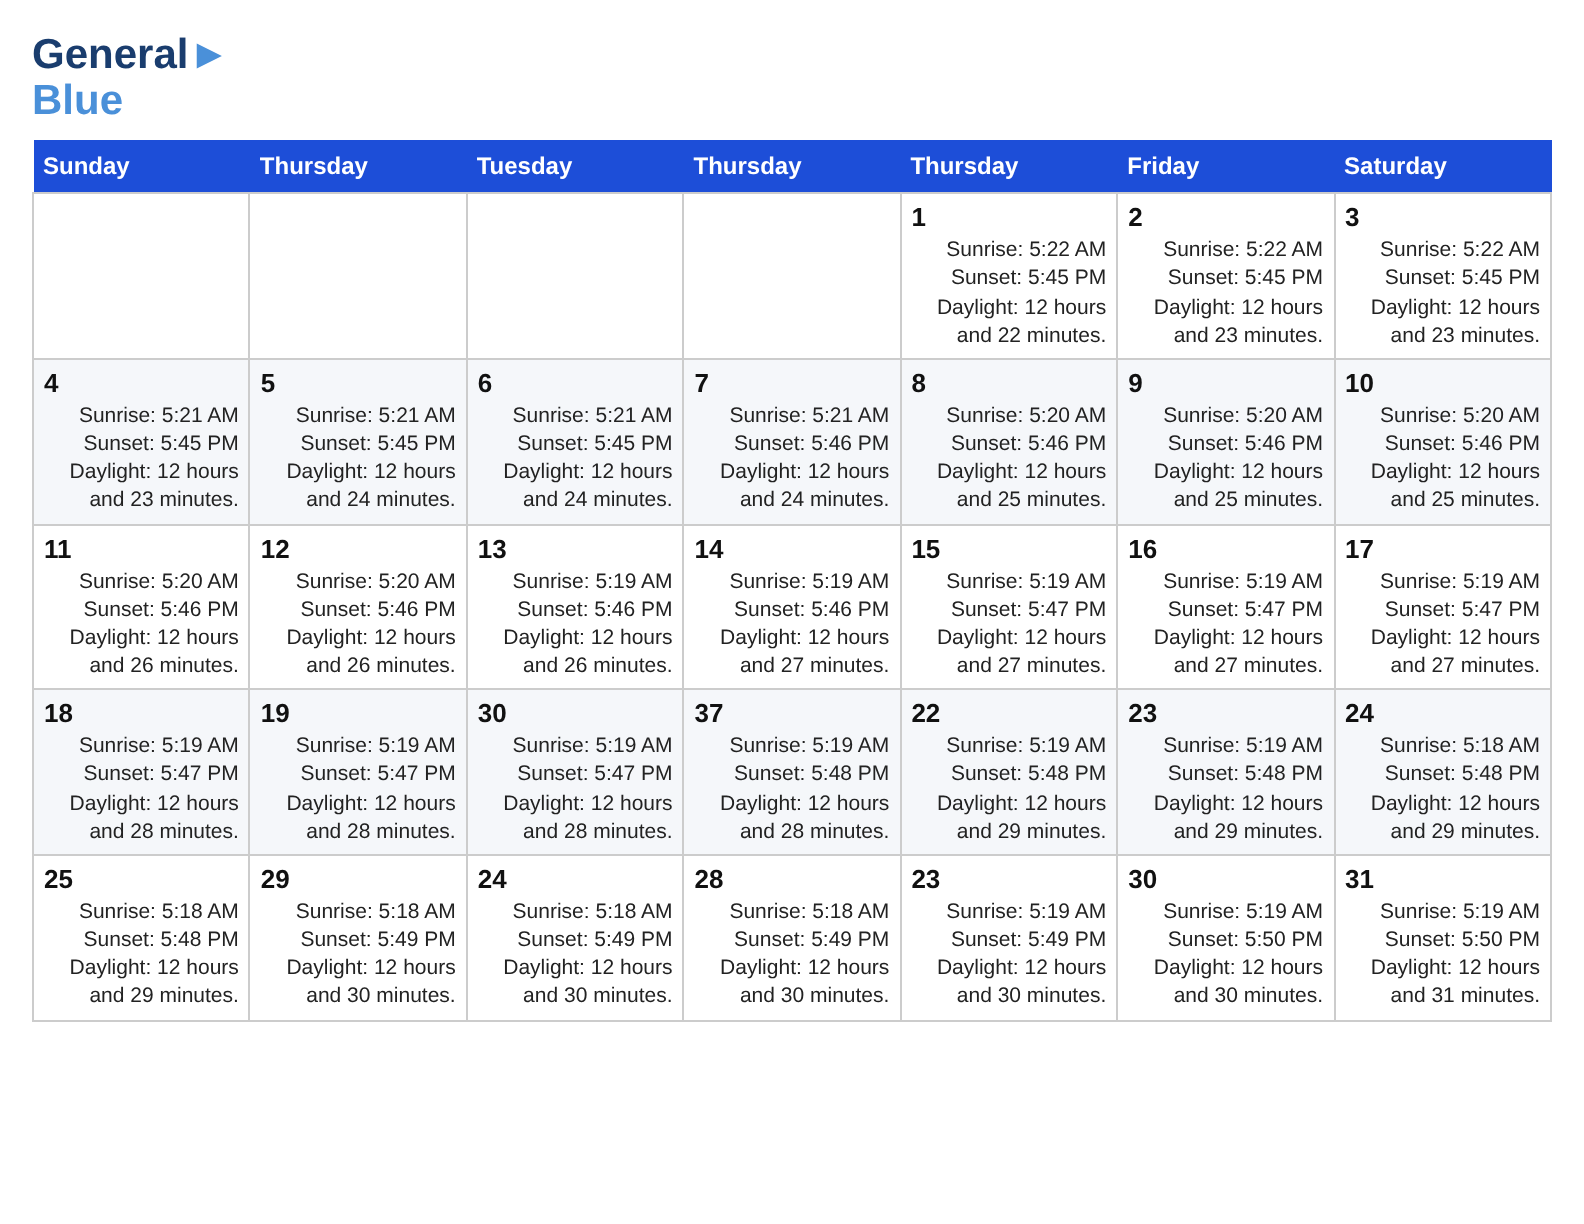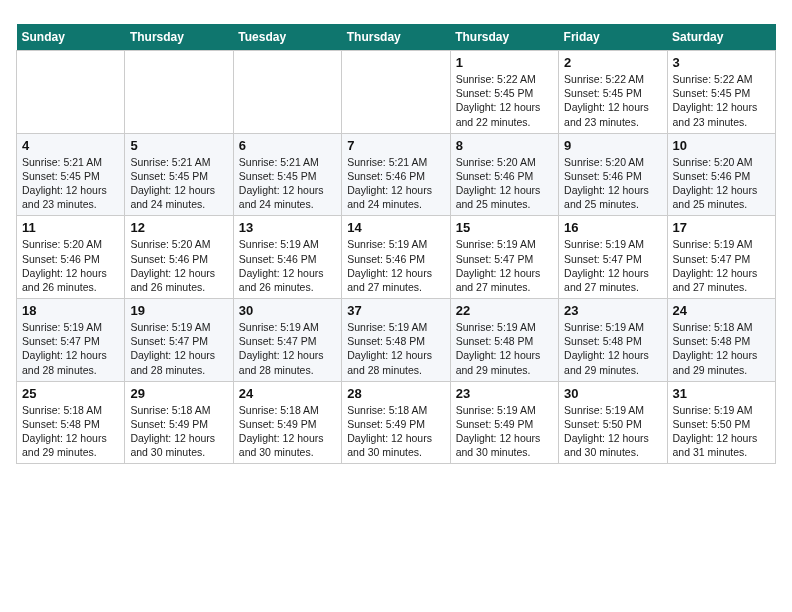--- a/index.html
+++ b/index.html
@@ -31,21 +31,21 @@
     .subtitle {
       font-size: 15px;
       color: #333;
     }
     table {
       width: 100%;
       border-collapse: collapse;
       font-size: 11px;
     }
     th {
-      background: #0f766e;
+      background: #1d4ed8;
       color: #fff;
       text-align: left;
       padding: 6px 5px;
       font-size: 12px;
       font-weight: bold;
     }
     td {
       border: 1px solid #ccc;
       vertical-align: top;
       padding: 4px 5px;
@@ -57,38 +57,45 @@
       font-weight: bold;
       font-size: 13px;
       display: block;
       margin-bottom: 2px;
       color: #111;
     }
     .day-info {
       color: #222;
       font-size: 10.5px;
       line-height: 1.35;
+      text-align: right;
     }
     .empty-cell {
       background: #f9f9f9;
     }
     tr:nth-child(even) td {
       background: #f5f7fa;
     }
     tr:nth-child(odd) td {
       background: #fff;
     }
     th:first-child { border-radius: 0; }
   </style>
 </head>
 <body>
 
 <div class="header">
   <div class="logo">
     <div>
+      <div style="display:flex;align-items:center;">
+        <div style="font-size:21px;font-weight:bold;color:#1a3d6e;line-height:1.1;">
+          General<span style="color:#4a90d9;">►</span>
+        </div>
+      </div>
+      <div style="font-size:21px;font-weight:bold;color:#4a90d9;line-height:1.1;">Blue</div>
     </div>
   </div>
   <div class="title-area">
     <div class="month-title"></div>
     <div class="subtitle"></div>
   </div>
 </div>
 
 <table>
   <thead>

